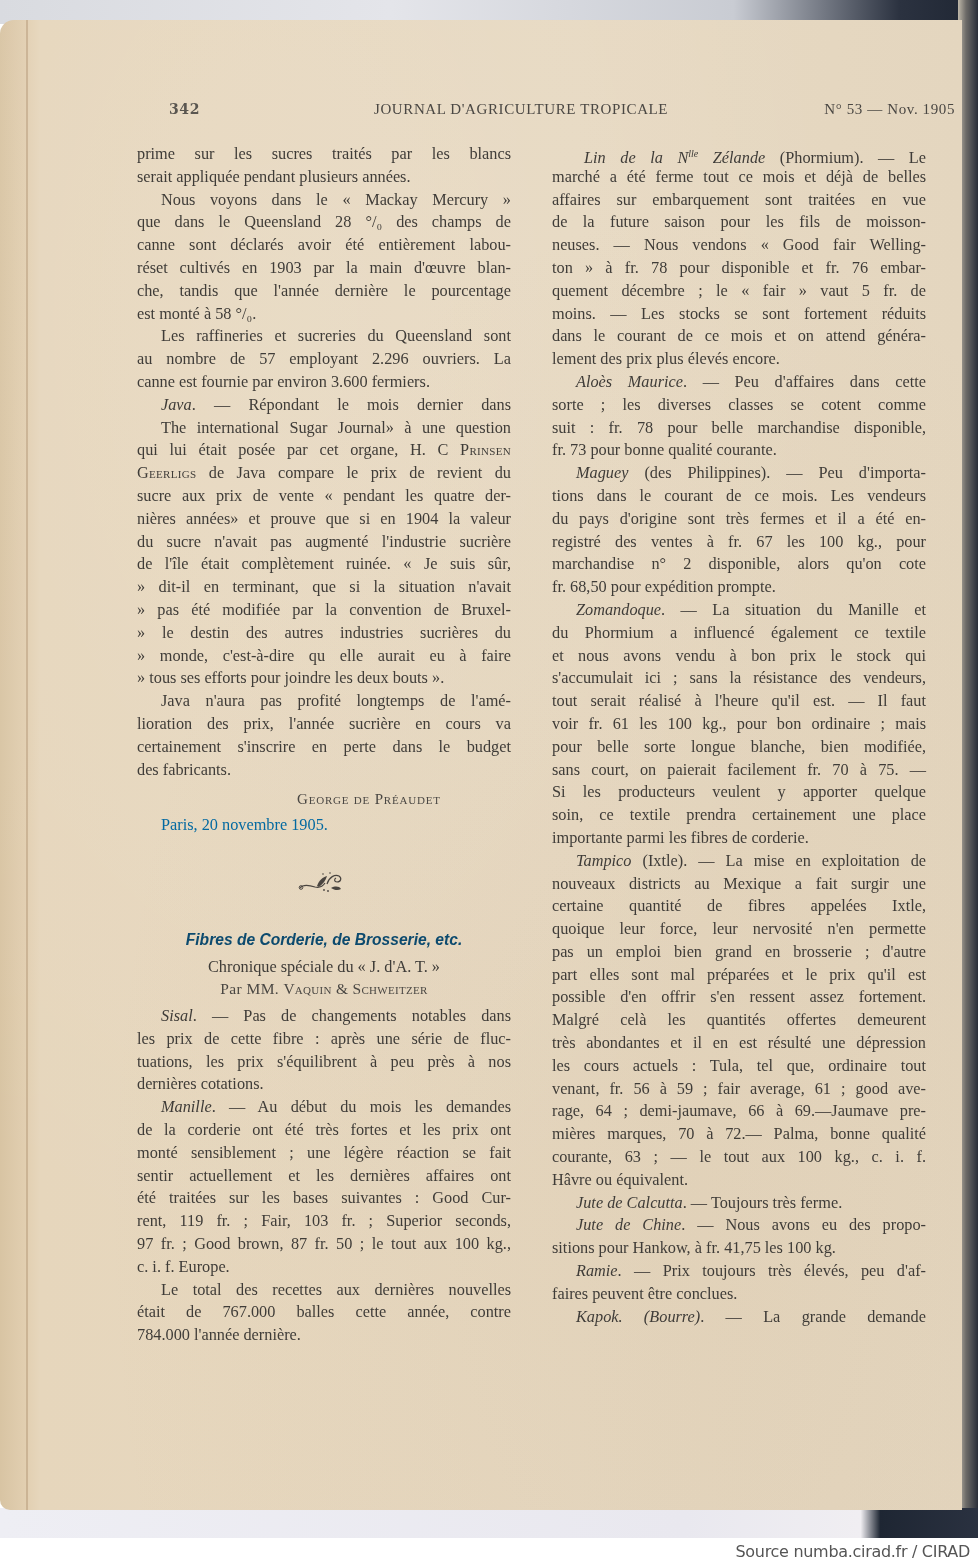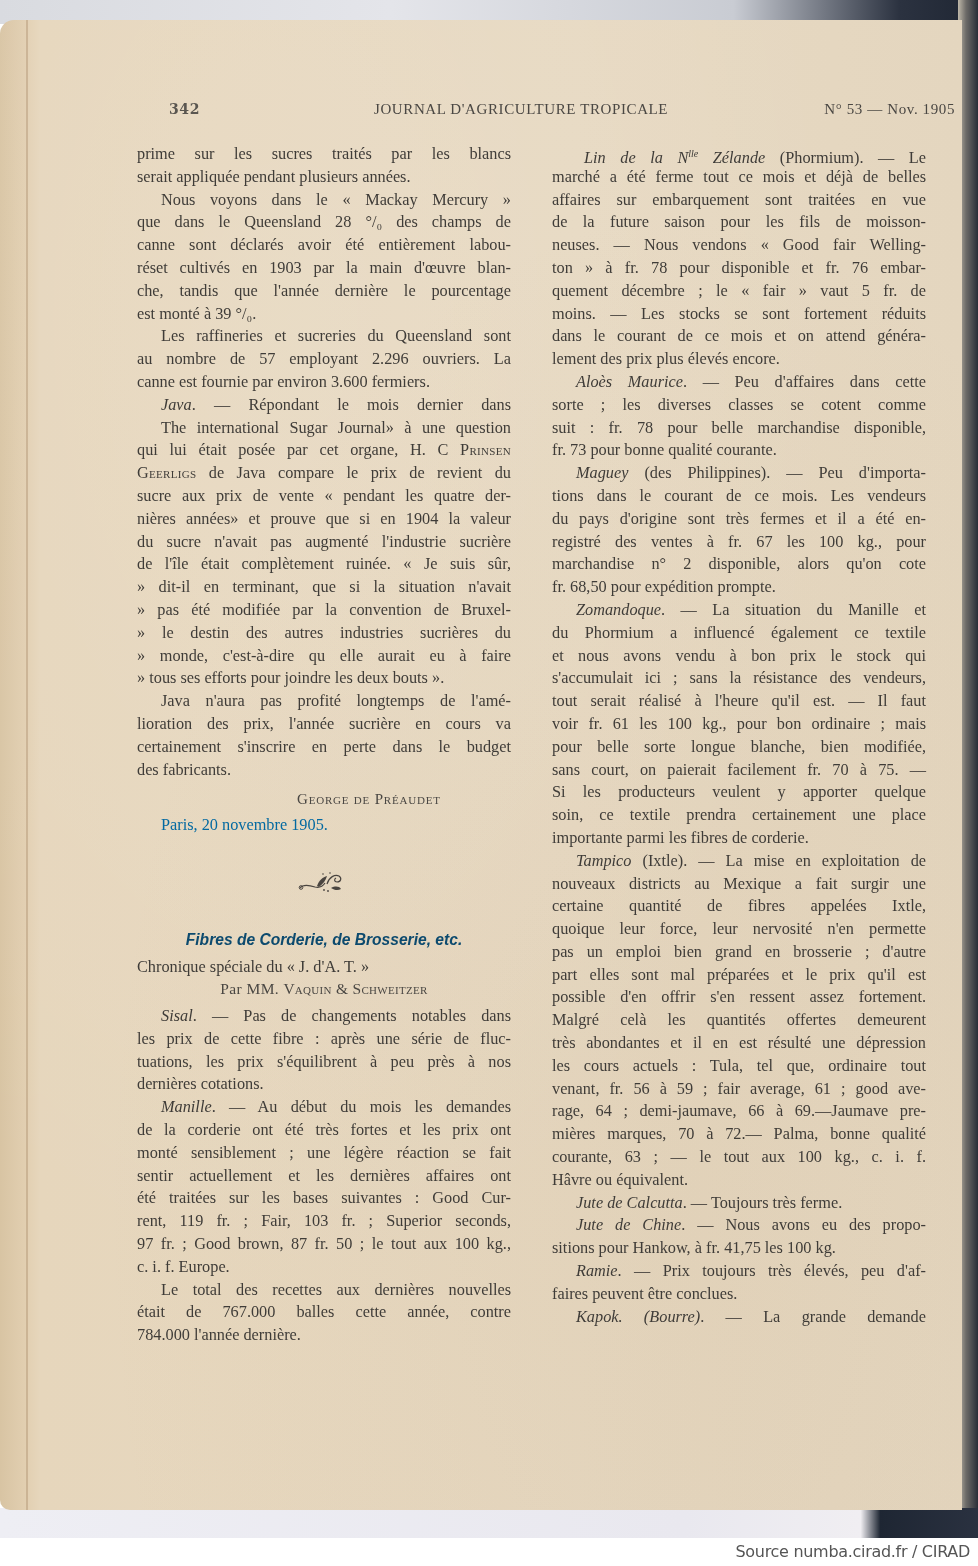--- a/index.html
+++ b/index.html
@@ -58,21 +58,21 @@
 
   .signature { position: absolute; left: 297px; top: 791px; font-size: 15px; letter-spacing: 0.8px; color:#4a4743; }
   .dateline { position: absolute; left: 161px; top: 815px; font-size: 16.3px; color:#0369a1; }
 
   .ornament { position: absolute; left: 297px; top: 870px; width: 50px; height: 24px; }
 
   .section-title {
     position: absolute; left: 137px; top: 931px; width: 374px; text-align: center;
     font-family: "Liberation Sans", "DejaVu Sans", sans-serif; font-weight: bold; font-size: 15.6px; color: #0c4a6e; font-style: italic;
   }
-  .section-sub1 { position: absolute; left: 137px; top: 957px; width: 374px; text-align: left; font-size: 16.3px; color:#3f3c38; }
+  .section-sub1 { position: absolute; left: 137px; top: 957px; width: 374px; text-align: center; font-size: 16.3px; color:#3f3c38; }
   .section-sub2 { position: absolute; left: 137px; top: 980px; width: 374px; text-align: center; font-size: 15.5px; color:#4a4743; letter-spacing: 0.4px; }
 
   .col-left-2 { top: 1005px; }
 
   .source-credit {
     position: absolute; right: 8px; top: 1542px;
     font-family: "DejaVu Sans", sans-serif; font-size: 16px; color: #555555;
     letter-spacing: -0.3px;
   }
 </style>
@@ -95,21 +95,21 @@
   <div>
     <span class="line">prime  sur  les  sucres  traités  par  les  blancs</span>
     <span class="line last">serait appliquée pendant plusieurs années.</span>
   </div>
   <div>
     <span class="line indent">Nous  voyons  dans  le « Mackay Mercury »</span>
     <span class="line">que dans le Queensland 28 °/₀ des champs  de</span>
     <span class="line">canne sont déclarés avoir été entièrement labou-</span>
     <span class="line">réset cultivés en 1903 par la main d'œuvre  blan-</span>
     <span class="line">che,  tandis  que l'année dernière le pourcentage</span>
-    <span class="line last">est monté à 39 °/₀.</span>
+    <span class="line last">est monté à 58 °/₀.</span>
   </div>
   <div>
     <span class="line indent">Les raffineries et sucreries du Queensland sont</span>
     <span class="line">au nombre de 57 employant 2.296  ouvriers.  La</span>
     <span class="line last">canne est fournie par environ 3.600 fermiers.</span>
   </div>
   <div>
     <span class="line indent"><span class="it">Java</span><span>. — Répondant  le  mois  dernier  dans</span></span>
     <span class="line indent">The international Sugar Journal» à une question</span>
     <span class="line"><span>qui lui était posée par cet organe, H. C  </span><span class="sc">Prinsen</span></span>

